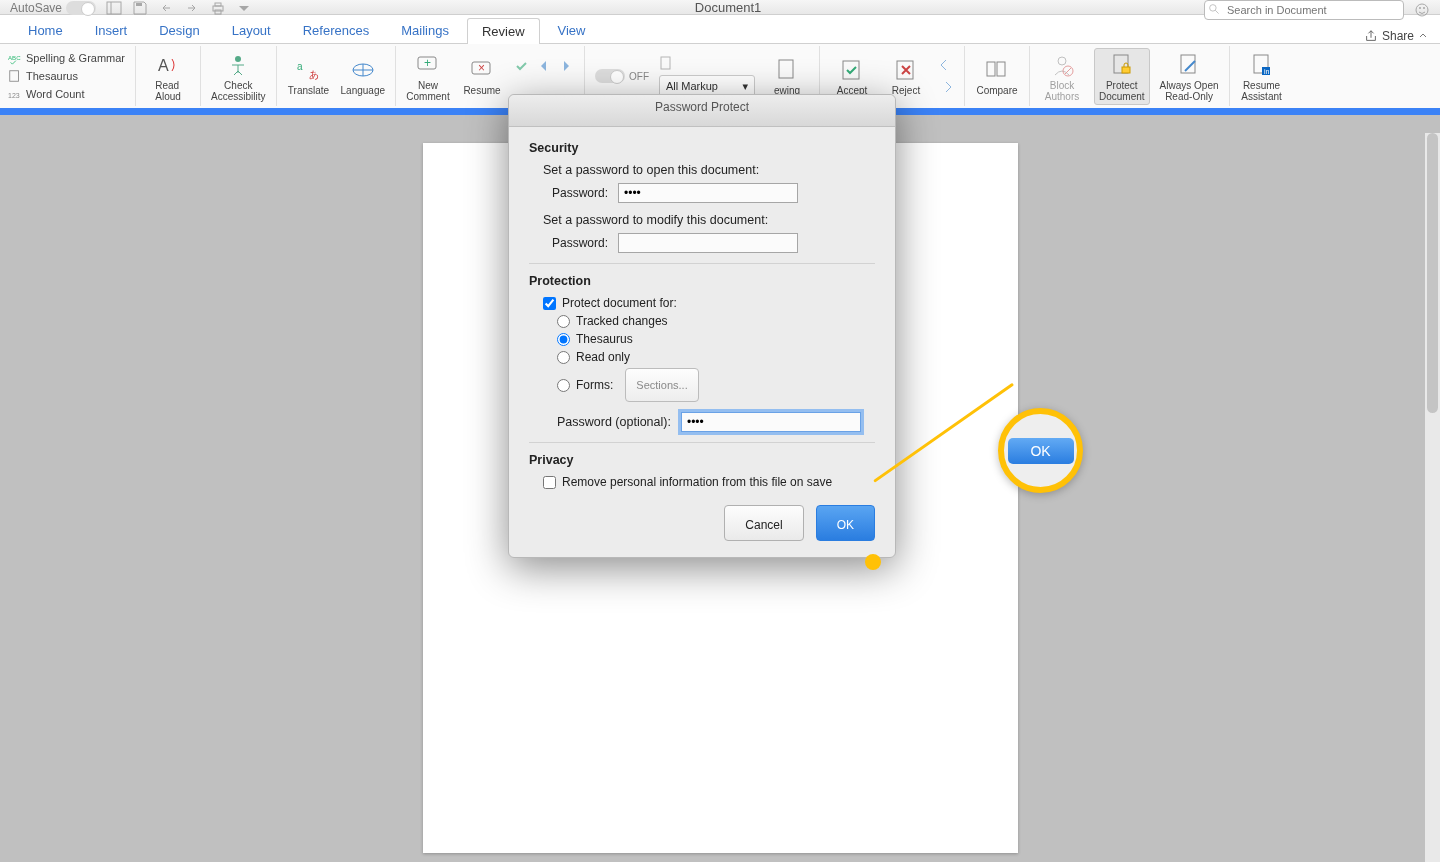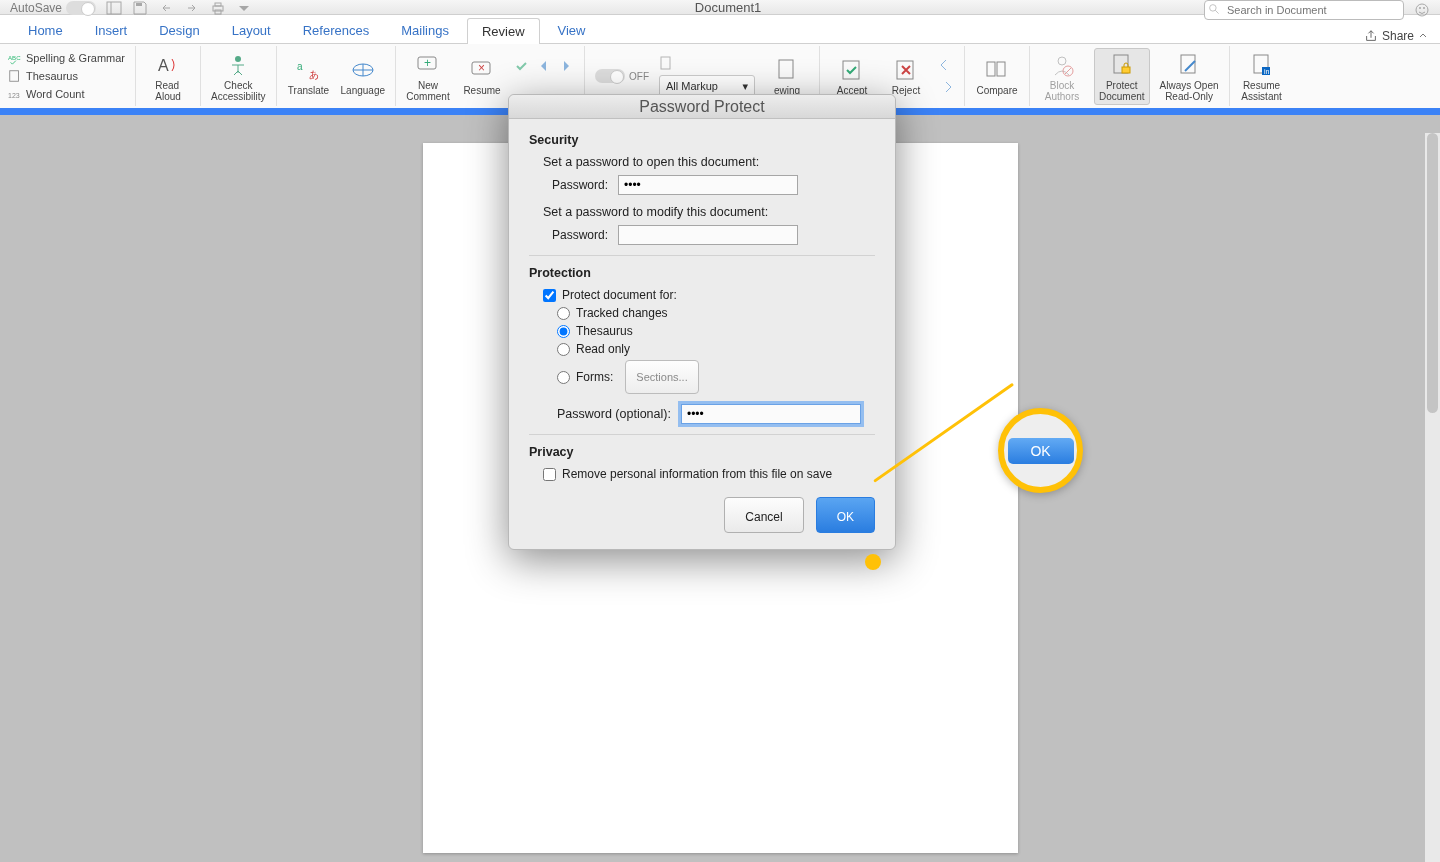--- a/index.html
+++ b/index.html
@@ -24,21 +24,21 @@
 .rib-group svg,.rib-group .icon{width:28px;height:28px;display:flex;align-items:center;justify-content:center;}
 .rib-sep{width:1px;height:60px;background:#e0e0e0;}
 .rib-stack{display:flex;flex-direction:column;gap:4px;font-size:11px;color:#444;}
 .rib-stack div{display:flex;align-items:center;gap:4px;}
 .rib-stack svg{width:14px;height:14px;}
 .markup-select{height:22px;width:96px;border:1px solid #ccc;border-radius:3px;font-size:11px;padding:0 6px;background:#fff;color:#333;display:flex;align-items:center;justify-content:space-between;}
 .canvas{position:absolute;left:0;right:0;top:133px;bottom:0;background:#c0c0c0;display:flex;justify-content:center;padding-top:10px;}
 .page{width:595px;height:710px;background:#fff;box-shadow:0 1px 3px rgba(0,0,0,.25);}
 .dialog-mask{position:absolute;inset:0;}
 .dialog{position:absolute;left:508px;top:94px;width:388px;background:#ececec;border:1px solid #b8b8b8;border-radius:6px;box-shadow:0 10px 40px rgba(0,0,0,.45);}
-.dlg-title{height:24px;background:linear-gradient(#ededed,#d8d8d8);border-bottom:1px solid #c0c0c0;border-radius:6px 6px 0 0;text-align:center;font-size:16px;color:#555;line-height:24px;}
+.dlg-title{height:32px;background:linear-gradient(#ededed,#d8d8d8);border-bottom:1px solid #c0c0c0;border-radius:6px 6px 0 0;text-align:center;font-size:12px;color:#555;line-height:24px;}
 .dlg-body{padding:14px 20px 16px;font-size:12.5px;color:#222;}
 .section-title{font-weight:600;margin-bottom:8px;}
 .field-line{margin:6px 0;padding-left:14px;}
 .pw-row{display:flex;align-items:center;gap:10px;margin:5px 0 10px 14px;}
 .pw-label{font-size:12px;color:#222;min-width:65px;text-align:right;}
 .pw-input{flex:0 0 180px;height:20px;border:1px solid #a6a6a6;background:#fbfbfb;border-radius:0;padding:0 5px;font-size:12px;}
 .pw-input.focused{outline:3px solid #94bef0;border-color:#6aa2e6;}
 hr.dlg{border:none;border-top:1px solid #d2d2d2;margin:10px 0;}
 .radio-line,.check-line{display:flex;align-items:center;gap:6px;margin:4px 0 4px 14px;font-size:12px;}
 input[type=checkbox],input[type=radio]{width:13px;height:13px;}

